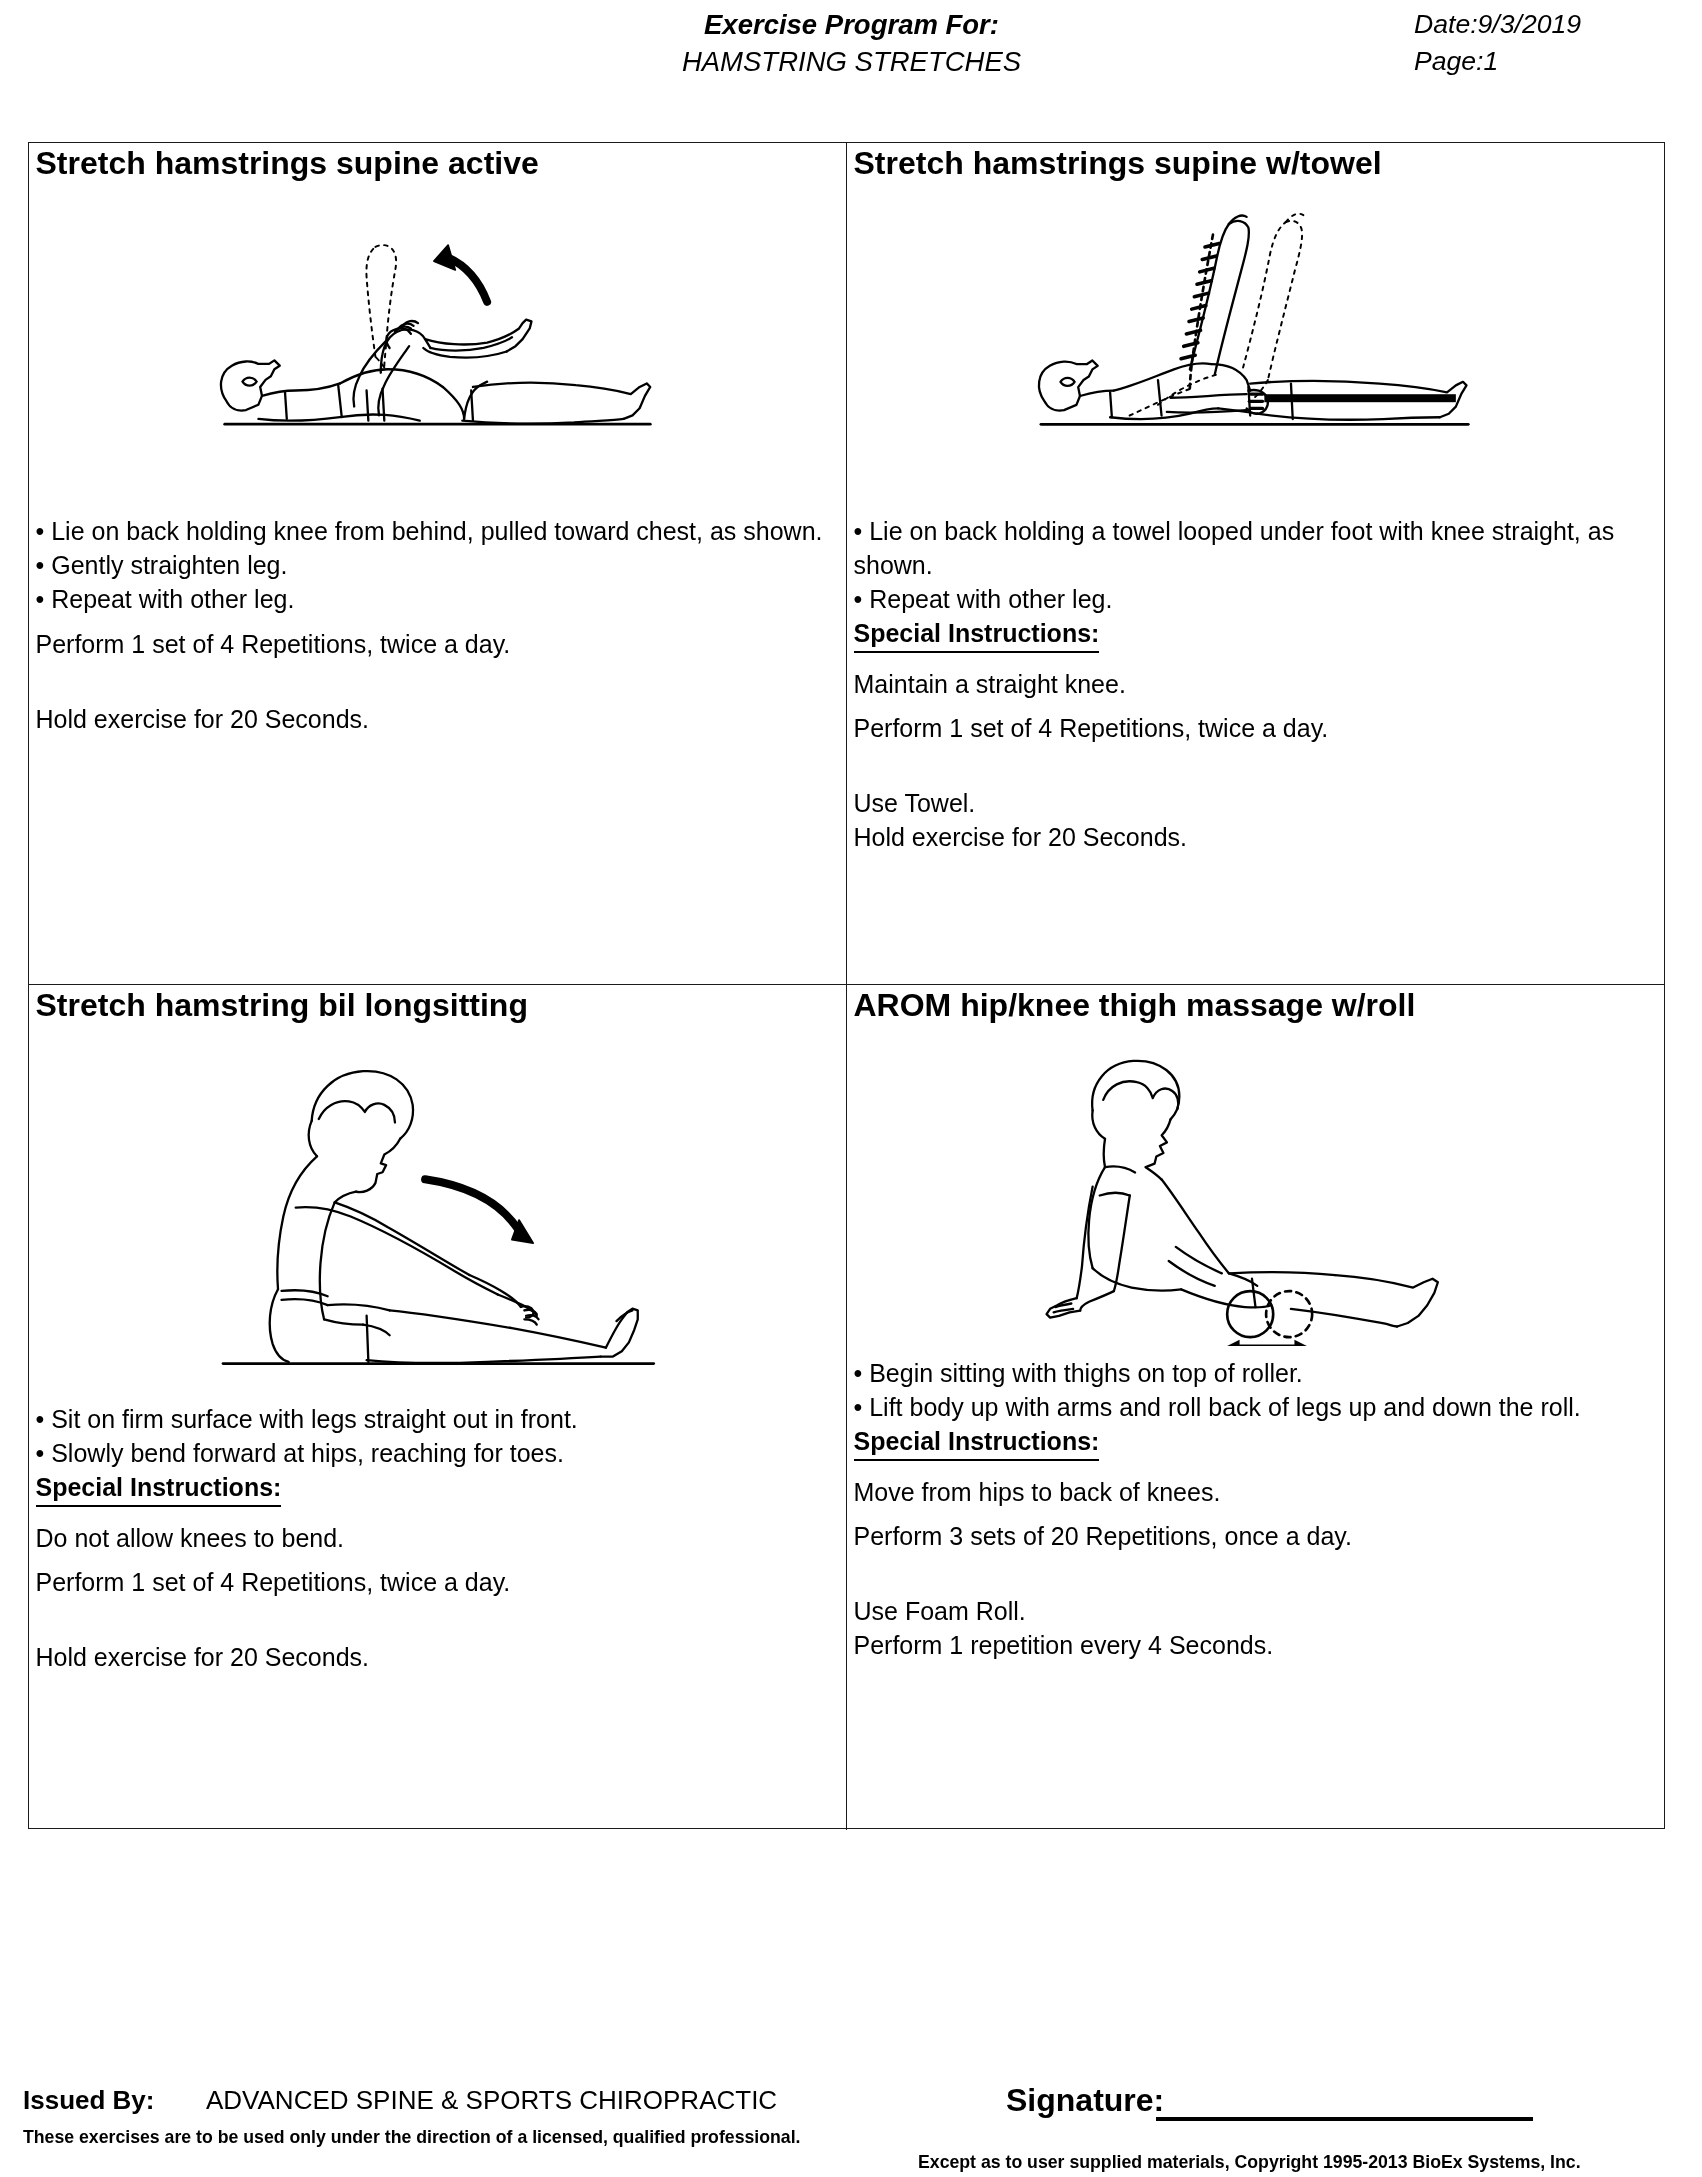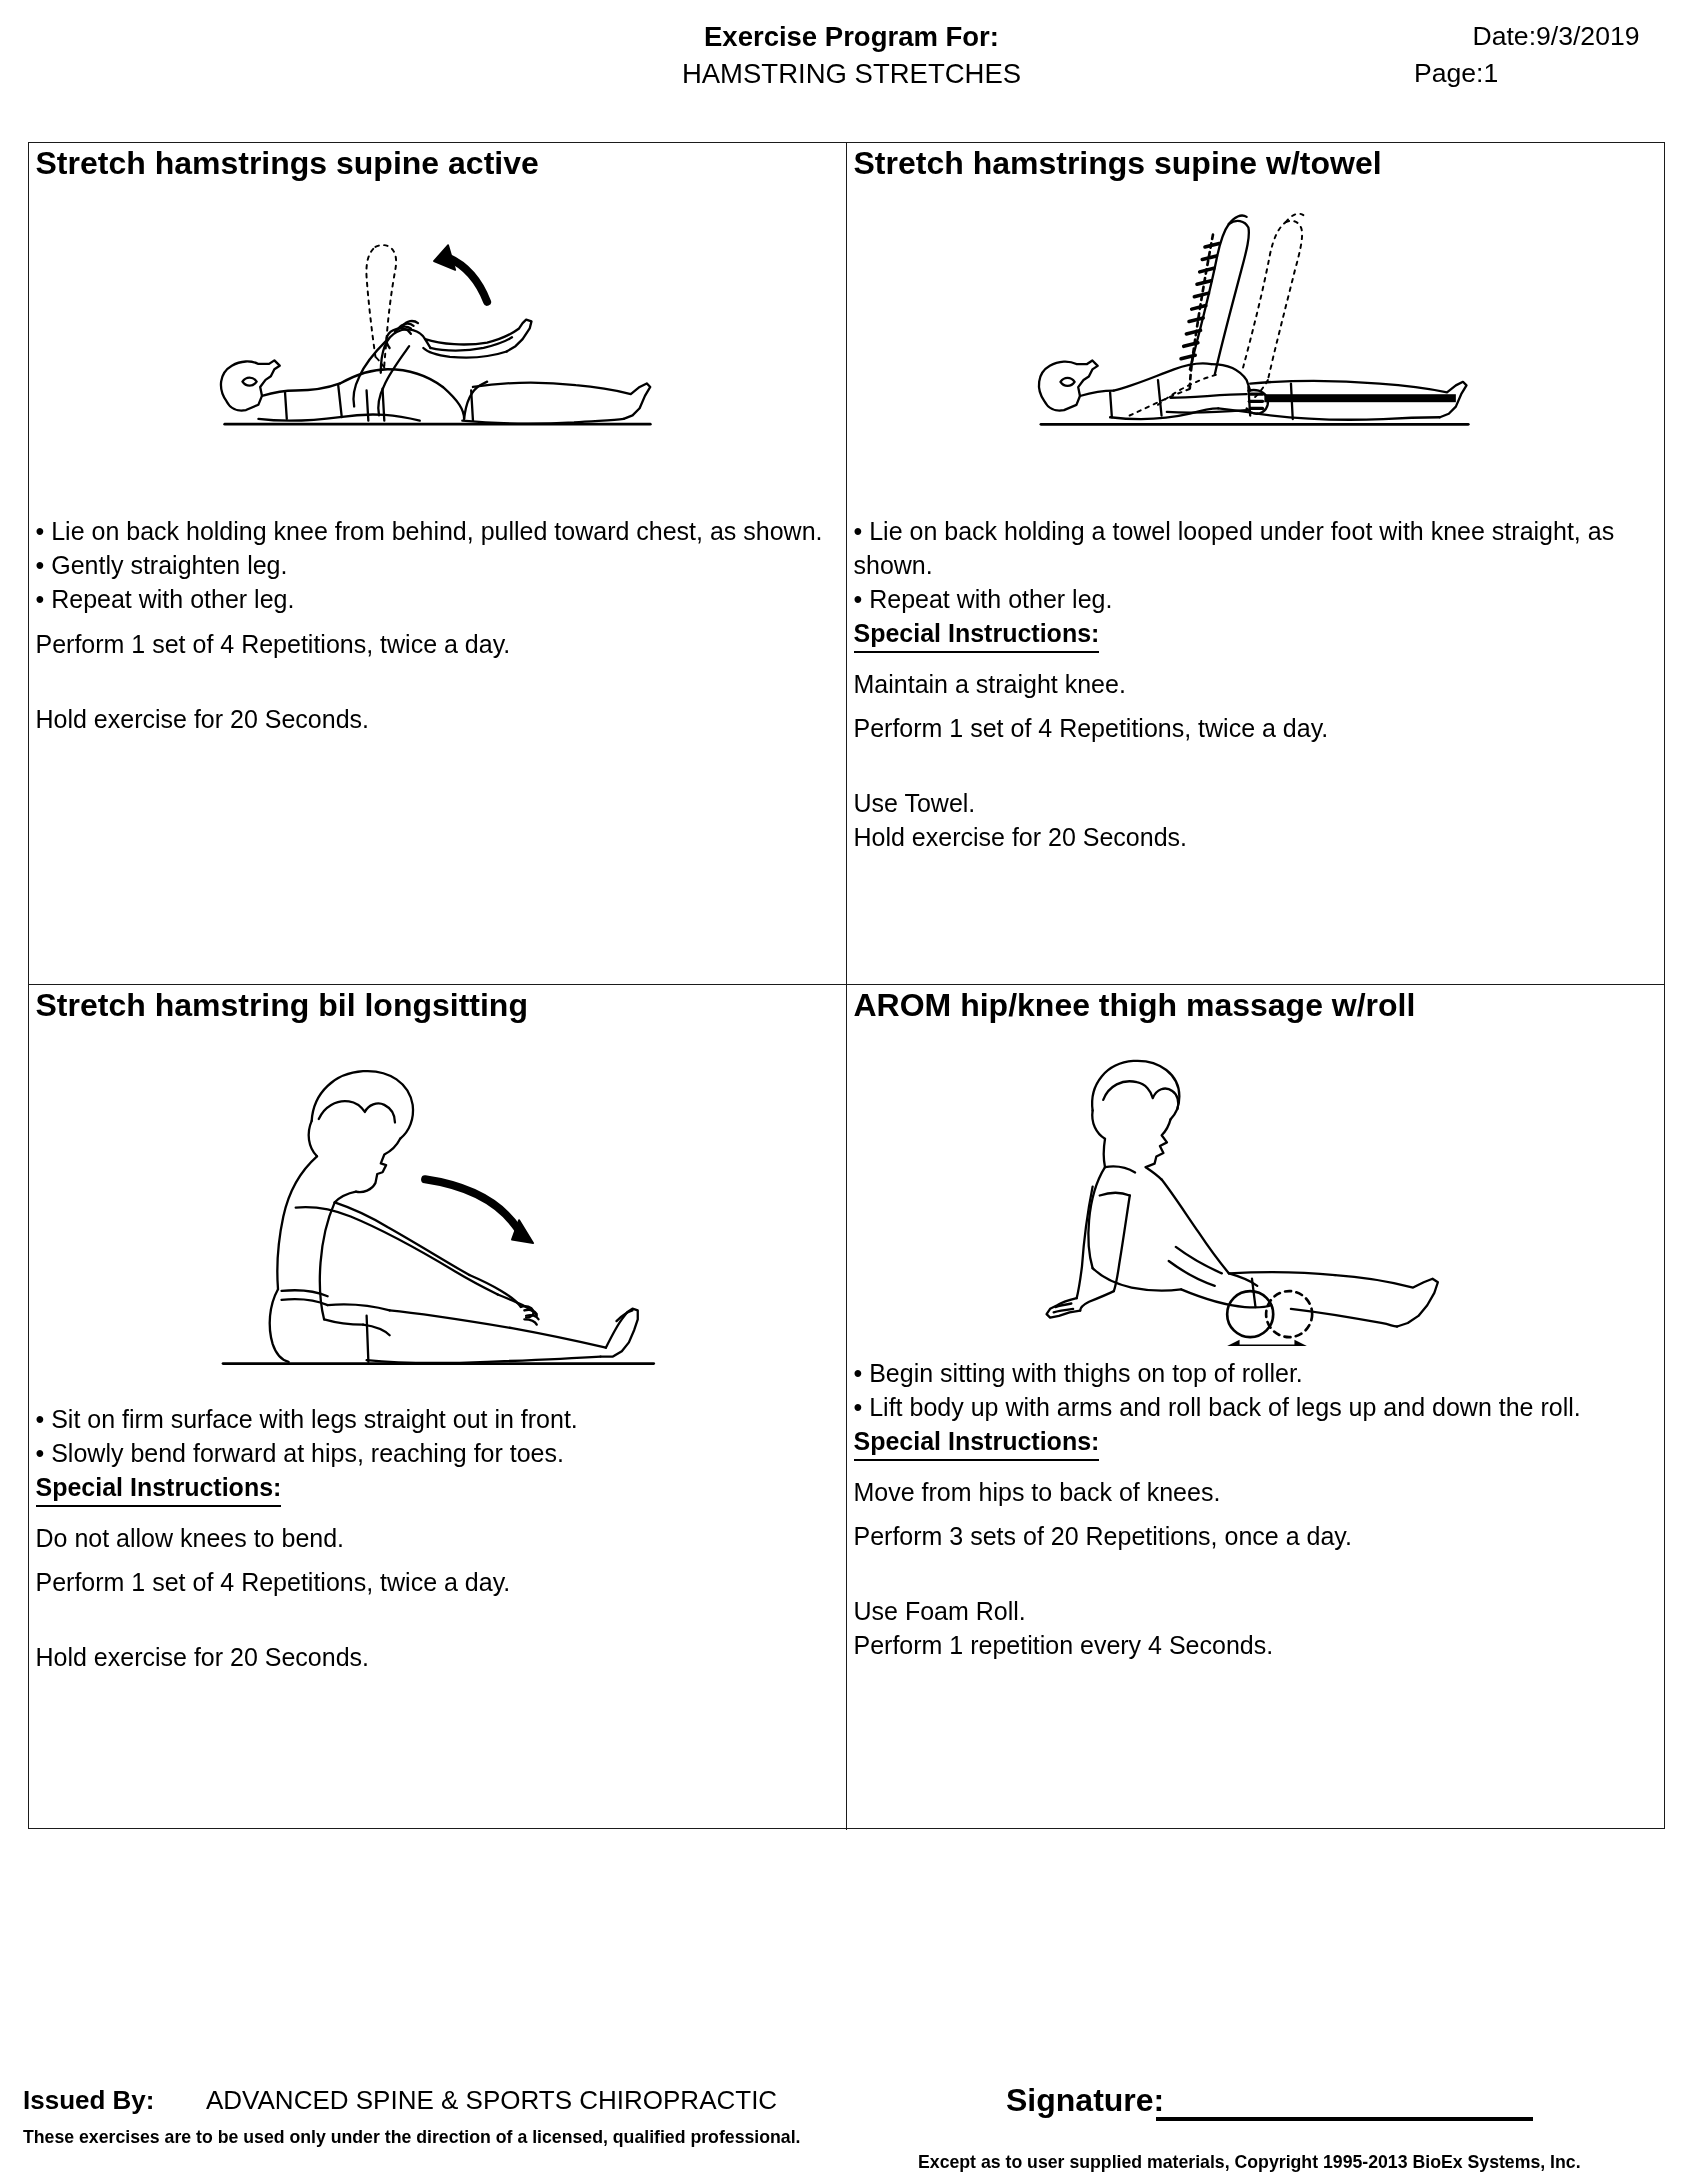--- a/index.html
+++ b/index.html
@@ -13,23 +13,24 @@
     position: relative;
     font-family: "Liberation Sans", sans-serif;
     color: #000000;
     overflow: hidden;
   }
 
   
   .page-header {
     position: absolute;
     left: 0;
-    top: 12px;
+    top: 0;
     width: 1486px;
     height: 106px;
+    font-style: italic;
   }
   .hdr-title-block {
     position: absolute;
     left: 497px;
     top: 7px;
     width: 709px;
     text-align: center;
   }
   .hdr-line1 {
     font-size: 27.5px;
@@ -45,21 +46,20 @@
   .hdr-meta {
     position: absolute;
     left: 1414px;
     top: 7px;
     width: 284px;
     text-align: left;
   }
   .hdr-date {
     font-size: 26.6px;
     line-height: 35px;
-    text-align: center;
   }
   .hdr-page {
     font-size: 26.6px;
     line-height: 39px;
   }
 
   
   .exercise-table {
     position: absolute;
     left: 27.5px;

